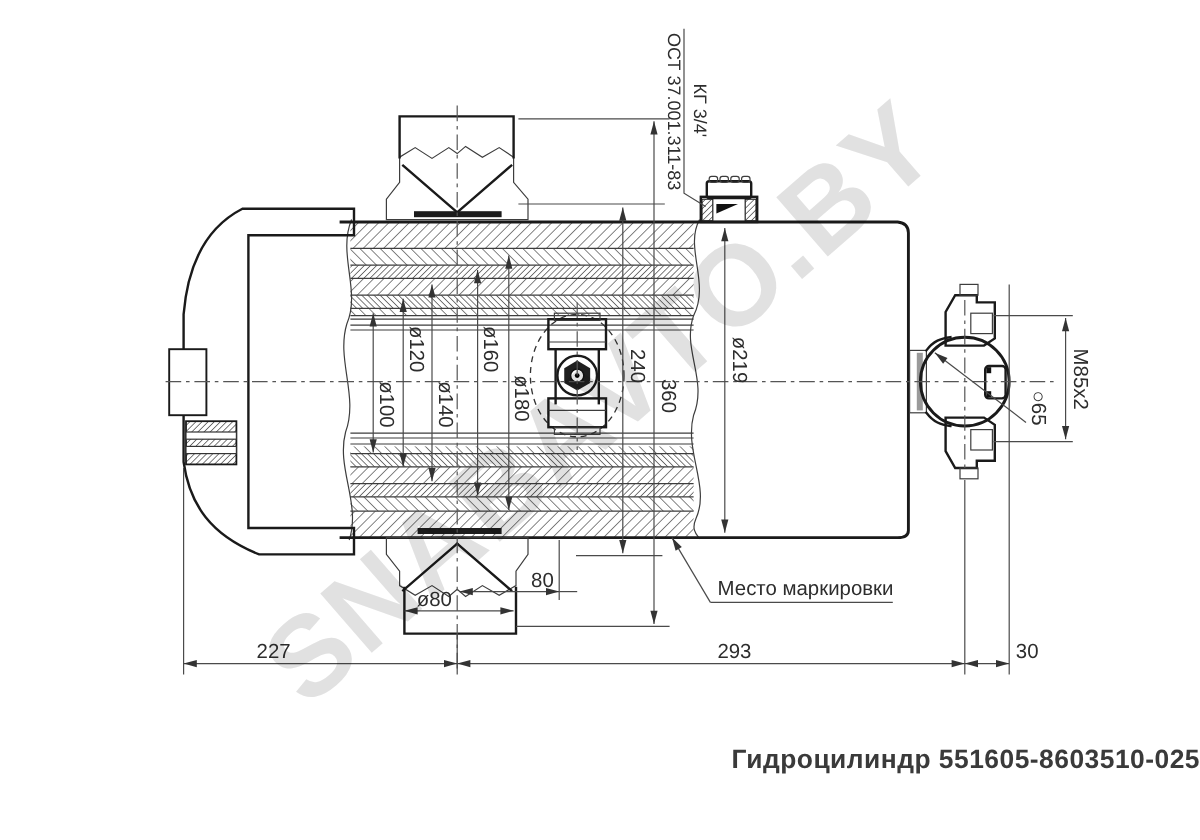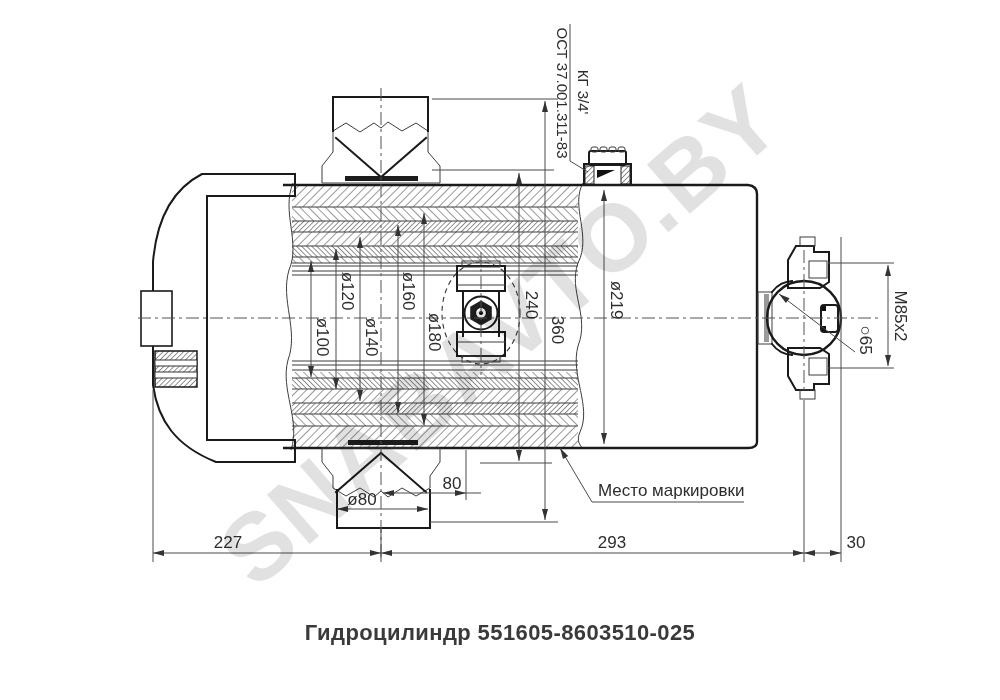--- a/index.html
+++ b/index.html
@@ -9,21 +9,21 @@
   .tk{stroke:#1a1a1a;stroke-width:2;fill:none;stroke-linecap:square;}
   .tk3{stroke:#1a1a1a;stroke-width:2.4;fill:none;}
   .tn{stroke:#3d3d3d;stroke-width:1;fill:none;}
   .dm{stroke:#4a4a4a;stroke-width:1;fill:none;}
   .cl{stroke:#555;stroke-width:1;fill:none;stroke-dasharray:13 4 3 4;}
   .dsh{stroke:#333;stroke-width:1.1;fill:none;stroke-dasharray:5 4;}
   .lbl{font-family:"Liberation Sans",sans-serif;font-size:17px;fill:#2d2d2d;}
   .lbls{font-family:"Liberation Sans",sans-serif;font-size:15px;fill:#2d2d2d;}
   .wm{font-family:"Liberation Sans",sans-serif;font-weight:bold;font-size:95px;
       fill:#bdbdbd;opacity:.45;mix-blend-mode:multiply;letter-spacing:2px;}
-  #title{position:absolute;left:0;top:620px;width:1000px;text-align:center;
+  #title{position:absolute;left:0;top:620px;width:1000px;text-align:right;
          font-size:22px;font-weight:bold;color:#3a3a3a;letter-spacing:.4px;}
 </style>
 </head>
 <body>
 
 <div id="stage">
 <svg width="1000" height="620" viewBox="0 0 1000 620">
   <defs>
     <marker id="arr" viewBox="0 0 12 8" refX="11.5" refY="4" markerWidth="12" markerHeight="8" orient="auto-start-reverse" markerUnits="userSpaceOnUse">
       <path d="M0.5,1 L11.5,4 L0.5,7 Z" fill="#333"></path>

